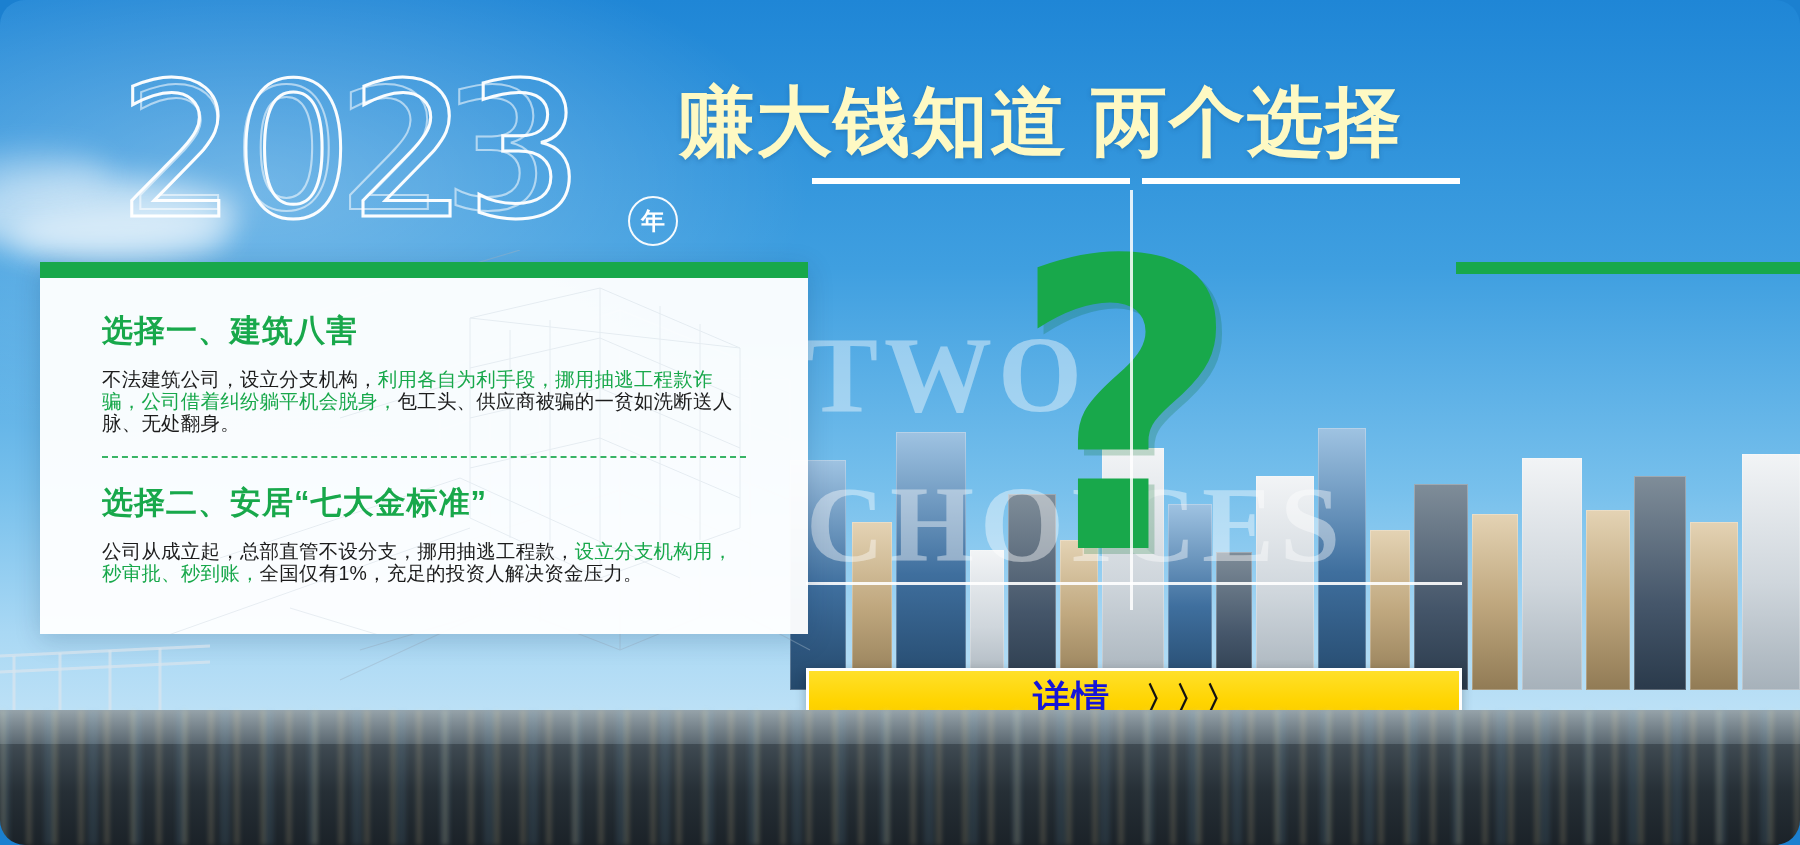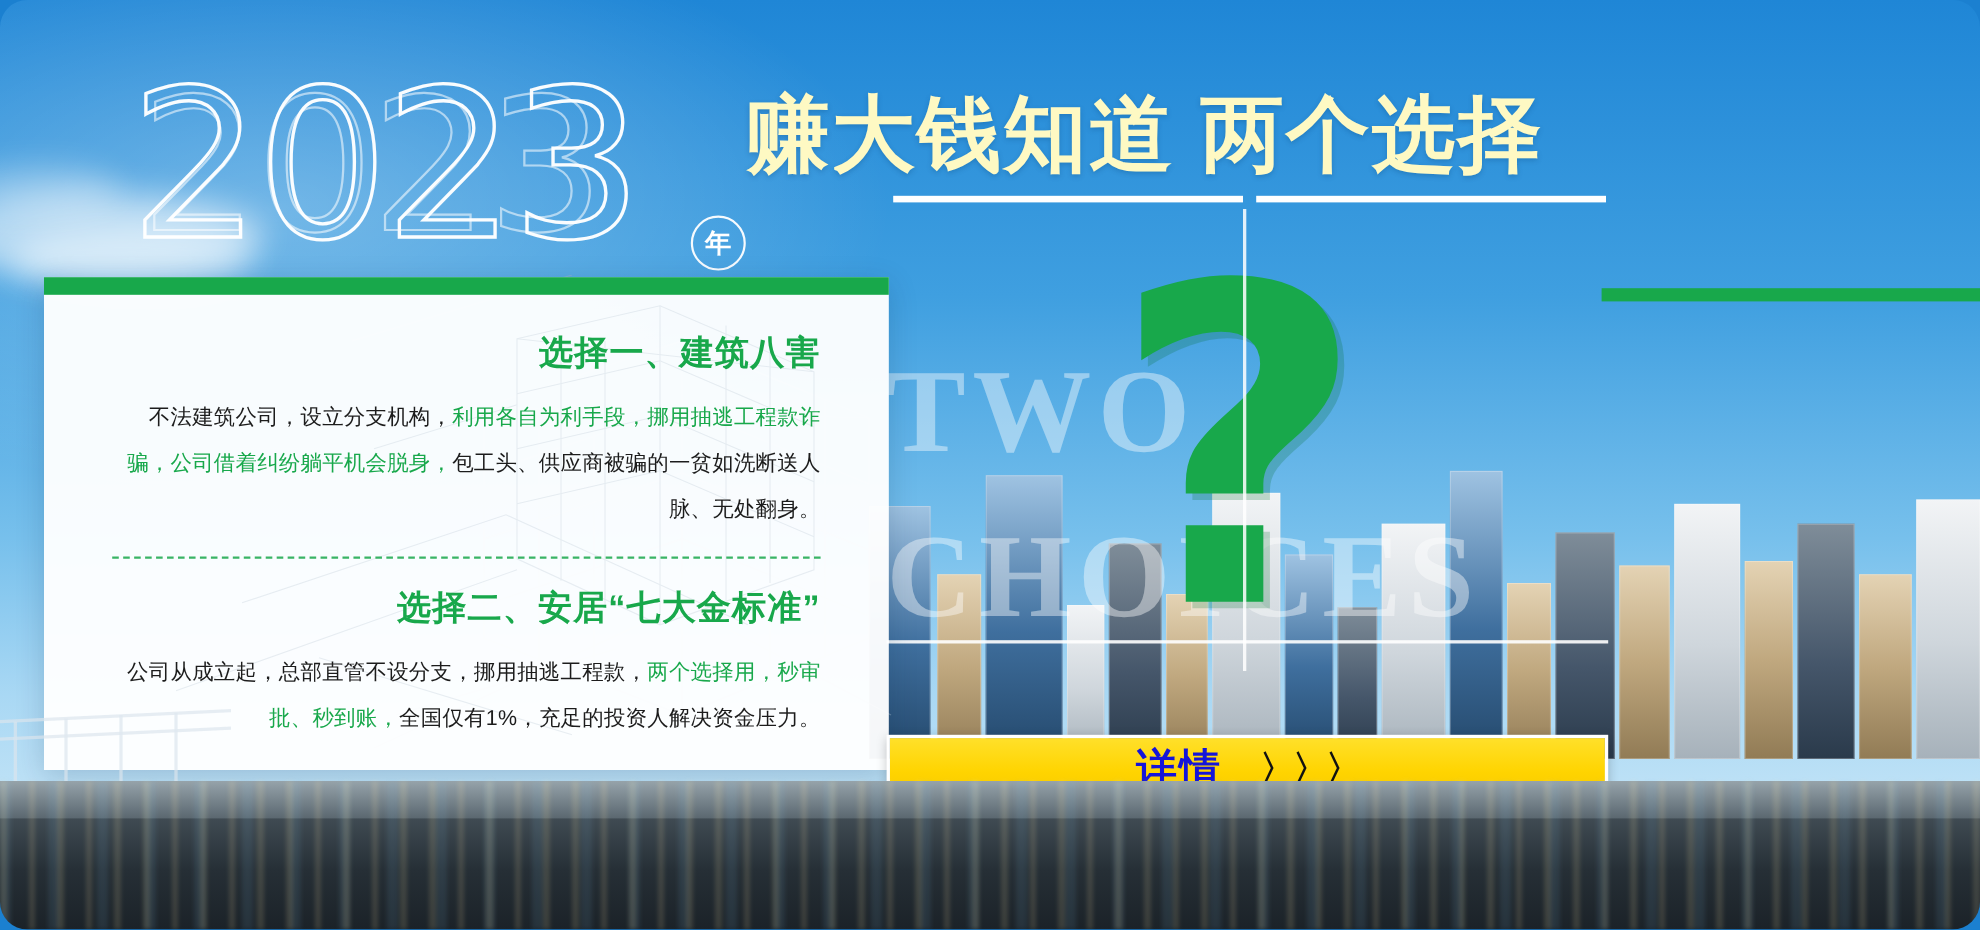--- a/index.html
+++ b/index.html
@@ -105,40 +105,39 @@
     position:absolute; left:812px; top:178px; width:318px; height:6px;
     background:#fff;
   }
   .rule-right {
     position:absolute; left:1142px; top:178px; width:318px; height:6px;
     background:#fff;
   }
 
   
   .leftcard {
-    position:absolute; left:40px; top:252px; width:768px; height:448px;
+    position:absolute; left:40px; top:262px; width:768px; height:372px;
     background:rgba(255,255,255,.955);
     box-shadow:0 6px 24px rgba(0,40,80,.18);
-    text-align:right;
   }
   .leftcard .topbar {
     position:absolute; left:0; top:0; width:768px; height:16px;
     background:#18a84b;
   }
   .leftcard .bp {
     position:absolute; inset:16px 0 0 0; overflow:hidden; opacity:.45;
   }
   .card-body { position:relative; padding:48px 62px 0 62px; }
 
   .sec-title {
     color:#18a84b; font-size:31px; font-weight:700; letter-spacing:1px;
     margin-bottom:16px; white-space:nowrap;
   }
   .sec-p {
-    font-size:19.5px; line-height:42px; color:#1c1c1c;
+    font-size:19.5px; line-height:22px; color:#1c1c1c;
     letter-spacing:.2px;
   }
   .sec-p .g { color:#18a84b; }
   .divider {
     margin:22px 0 24px 0; height:0;
     border-top:2px dashed #18a84b; opacity:.85;
   }
   .sec2 { margin-top:17px; }
   .twochoices {
     position:absolute; left:806px; top:300px;
@@ -272,21 +271,21 @@
       <div class="sec-title">选择一、建筑八害</div>
       <div class="sec-p">
         <span>不法建筑公司，设立分支机构，</span><span class="g">利用各自为利手段，挪用抽逃工程款</span><span class="g">诈骗，公司借着纠纷躺平机会脱身，</span><span>包工头、供应商被骗的一贫如洗</span><span>断送人脉、无处翻身。</span>
       </div>
 
       <div class="divider"></div>
 
       <div class="sec2">
         <div class="sec-title">选择二、安居“七大金标准”</div>
         <div class="sec-p">
-          <span>公司从成立起，总部直管不设分支，挪用抽逃工程款，</span><span class="g">两个选择</span><span class="g">用，秒审批、秒到账，</span><span>全国仅有1%，充足的投资人解决资金压力。</span>
+          <span>公司从成立起，总部直管不设分支，挪用抽逃工程款，</span><span class="g">设立分支机构</span><span class="g">用，秒审批、秒到账，</span><span>全国仅有1%，充足的投资人解决资金压力。</span>
         </div>
       </div>
     </div>
   </div>
 
   <div class="cta">
     <span class="t2">详情</span>
     <span class="chev">〉〉〉</span>
   </div>
 

